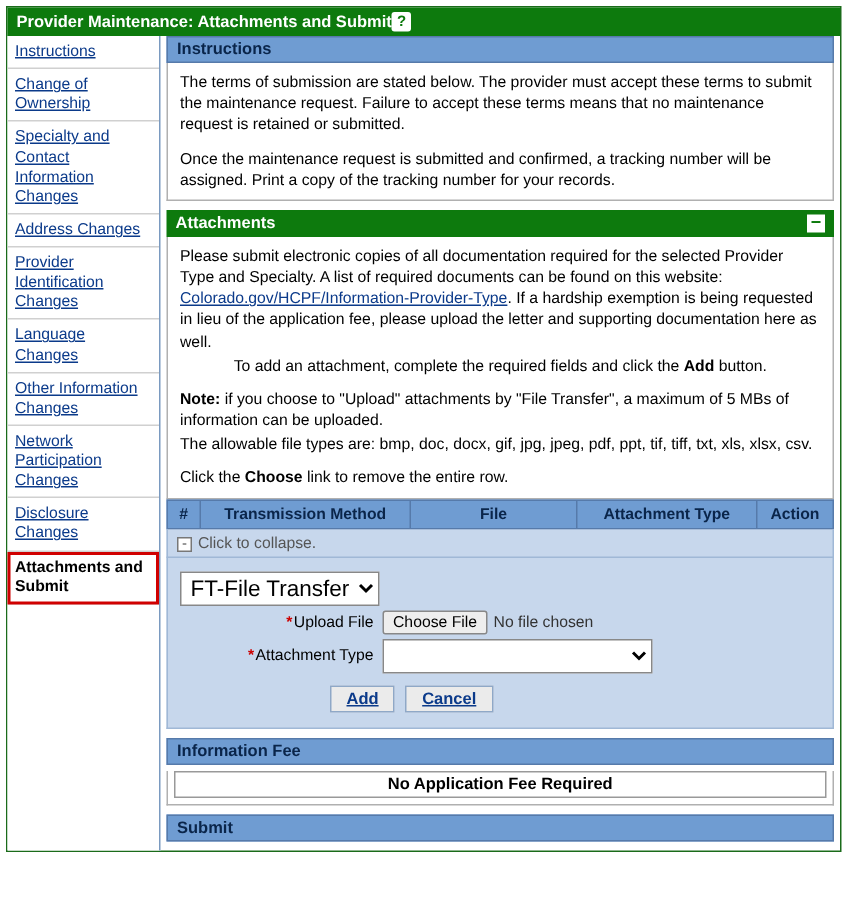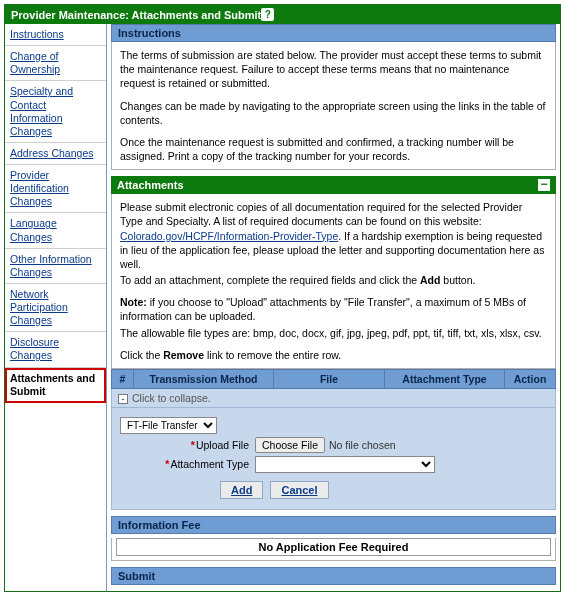--- a/index.html
+++ b/index.html
@@ -137,21 +137,21 @@
   }
   .form-row { display: flex; align-items: center; margin: 3px 0; }
   .form-row label {
     flex: 0 0 135px;
     text-align: right;
     padding-right: 6px;
     font-size: 10.5px;
   }
   .form-row label .req-ast { margin-right: 1px; }
   select, input[type=text] {
-    font-size: 10px;
+    font-size: 15px;
     padding: 1px 2px;
     border: 1px solid #888;
     background: #fff;
   }
   .file-btn {
     display: inline-block;
     font-size: 10.5px;
     padding: 1px 6px;
     border: 1px solid #888;
     background: #eee;
@@ -202,41 +202,40 @@
       <a href="#">Network Participation Changes</a>
       <a href="#">Disclosure Changes</a>
       <a href="#" class="active">Attachments and Submit</a>
     </nav>
 
     <div class="main">
 
       <div class="sec-head-blue">Instructions</div>
       <div class="sec-body">
         <p style="margin:0 0 8px 0;">The terms of submission are stated below. The provider must accept these terms to submit the maintenance request. Failure to accept these terms means that no maintenance request is retained or submitted.</p>
-        <p style="margin:0 0 8px 0;">Changes can be made by navigating to the appropriate screen using the links in the table of contents.</p>
         <p style="margin:0;">Once the maintenance request is submitted and confirmed, a tracking number will be assigned. Print a copy of the tracking number for your records.</p>
       </div>
 
       <div class="sec-head-green">
         <span>Attachments</span>
         <span class="collapse-icon">−</span>
       </div>
       <div class="sec-body">
         <p style="margin:0 0 2px 0;">
           <span>Please submit electronic copies of all documentation required for the selected Provider Type and Specialty. A list of required documents can be found on this website: </span><a href="#">Colorado.gov/HCPF/Information-Provider-Type</a><span>. If a hardship exemption is being requested in lieu of the application fee, please upload the letter and supporting documentation here as well.</span>
         </p>
-        <p style="margin:0 0 8px 0;">
+        <p style="margin:0 0 8px 0;text-align:center;">
           <span>To add an attachment, complete the required fields and click the </span><b>Add</b><span> button.</span>
         </p>
         <p style="margin:0 0 2px 0;">
           <b>Note:</b><span> if you choose to "Upload" attachments by "File Transfer", a maximum of 5 MBs of information can be uploaded.</span>
         </p>
         <p style="margin:0 0 8px 0;">The allowable file types are: bmp, doc, docx, gif, jpg, jpeg, pdf, ppt, tif, tiff, txt, xls, xlsx, csv.</p>
         <p style="margin:0;">
-          <span>Click the </span><b>Remove</b><span> link to remove the entire row.</span>
+          <span>Click the </span><b>Choose</b><span> link to remove the entire row.</span>
         </p>
       </div>
 
       <div class="grid-head">
         <div class="col-num">#</div>
         <div class="col-tm">Transmission Method</div>
         <div class="col-file">File</div>
         <div class="col-at">Attachment Type</div>
         <div class="col-act">Action</div>
       </div>

